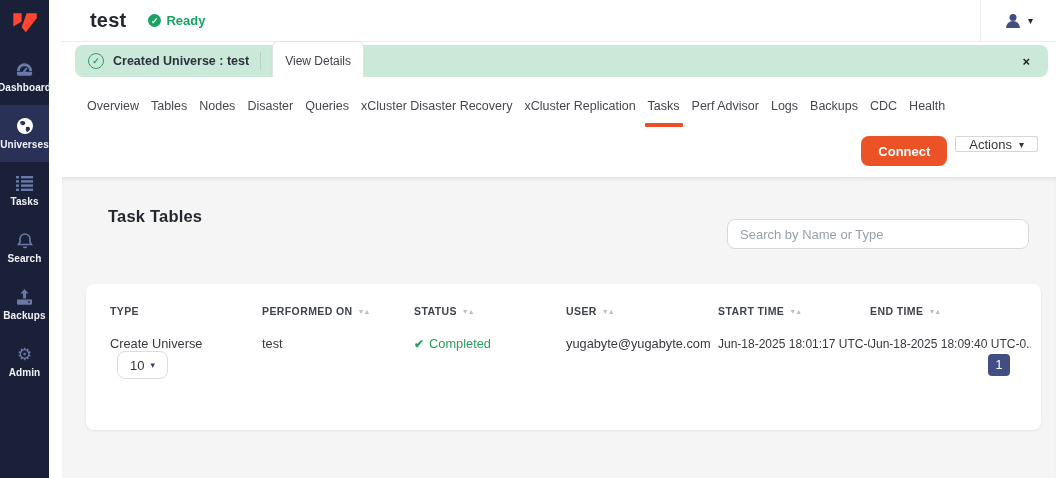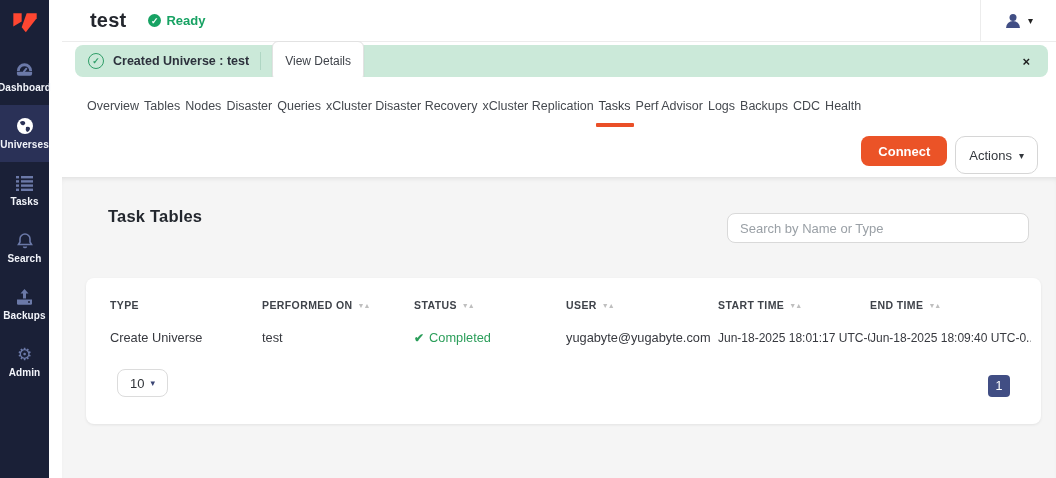--- a/index.html
+++ b/index.html
@@ -64,53 +64,53 @@
   .banner-btn {
     height:40px; padding:0 12px; background:#fff; border:1px solid #e2e2e2; border-radius:6px;
     font-size:12px; color:#3f434a; font-family:inherit; cursor:pointer;
     box-shadow:0 1px 2px rgba(0,0,0,.05);
   }
   .banner-close { margin-left:auto; font-size:13px; font-weight:700; color:#1c1c1c; cursor:pointer; padding:2px 4px; }
 
   
   .white-zone { position:relative; height:100px; background:#fff; }
   .tabs {
-    position:absolute; left:25px; top:22px; display:flex; gap:5px;
+    position:absolute; left:25px; top:22px; display:flex; gap:12px;
     font-size:12.5px; color:#45494f; white-space:nowrap;
   }
   .tab { position:relative; cursor:pointer; padding-bottom:6px; }
   .tab.active { color:#3a3e44; }
   .tab.active::after {
     content:""; position:absolute; left:-3px; right:-3px; bottom:-8px; height:4px;
     background:#ea4f27; border-radius:1px;
   }
   .action-row { position:absolute; top:59px; right:18px; display:flex; gap:8px; }
   .btn-connect {
     height:30px; padding:0 17px; background:#eb5327; color:#fff; border:none; border-radius:8px;
     font-size:13px; font-weight:700; font-family:inherit; cursor:pointer;
   }
   .btn-actions {
-    height:38px; padding:0 13px; background:#fff; color:#33373d; border:1px solid #d6d6d6; border-radius:10px;
+    height:16px; padding:0 13px; background:#fff; color:#33373d; border:1px solid #d6d6d6; border-radius:2px;
     font-size:13px; font-family:inherit; cursor:pointer; display:flex; align-items:center; gap:7px;
   }
   .btn-actions .caret { font-size:10px; color:#33373d; }
 
   
   .gray-section {
     height:301px; background:#f5f5f5;
     box-shadow:inset 0 4px 6px -4px rgba(0,0,0,.14);
     padding-top:30px;
   }
   .section-header {
     display:flex; justify-content:space-between; align-items:flex-start;
     padding:0 27px 0 46px;
   }
   .section-title { font-size:16.5px; font-weight:700; color:#23272e; letter-spacing:.2px; }
   .search-input {
-    width:302px; height:30px; margin-top:6px; border:1px solid #d9d9d9; border-radius:8px;
+    width:302px; height:30px; margin-top:12px; border:1px solid #d9d9d9; border-radius:8px;
     background:#fff; padding:0 12px; font-size:13px; font-family:inherit; color:#33373d;
   }
   .search-input::placeholder { color:#9aa0a6; }
 
   .card {
     margin:35px 15px 0 24px; height:146px; background:#fff; border-radius:8px;
     box-shadow:0 1px 3px rgba(0,0,0,.08); overflow:hidden;
   }
   .t-head, .t-row {
     display:grid; grid-template-columns:152px 152px 152px 152px 152px 1fr;
@@ -121,21 +121,21 @@
     font-size:10.5px; font-weight:700; color:#3f434a; letter-spacing:.4px;
     display:flex; align-items:center; gap:5px; cursor:pointer;
   }
   .sort-glyph { font-size:7px; color:#bfbfbf; letter-spacing:-1px; }
   .t-row { margin-top:19px; font-size:12.8px; color:#37393f; }
   .cell-time { font-size:12px; white-space:nowrap; overflow:hidden; }
   .status-ok { color:#2b9e5a; font-weight:500; display:flex; align-items:center; gap:5px; font-size:12.8px; }
   .status-ok .chk { font-size:12px; font-weight:700; }
 
   .pag-row {
-    margin-top:24px; display:flex; justify-content:space-between; align-items:flex-end;
+    margin-top:0; display:flex; justify-content:space-between; align-items:center;
     padding:0 31px 0 31px;
   }
   .page-size-btn {
     height:28px; padding:0 12px; background:#fff; border:1px solid #dcdcdc; border-radius:8px;
     font-size:13px; color:#2f3338; font-family:inherit; cursor:pointer;
     display:flex; align-items:center; gap:6px;
   }
   .page-size-btn .caret { font-size:9px; color:#3a4473; }
   .page-btn {
     width:22px; height:22px; background:#414e84; color:#fff; border:none; border-radius:4px;

